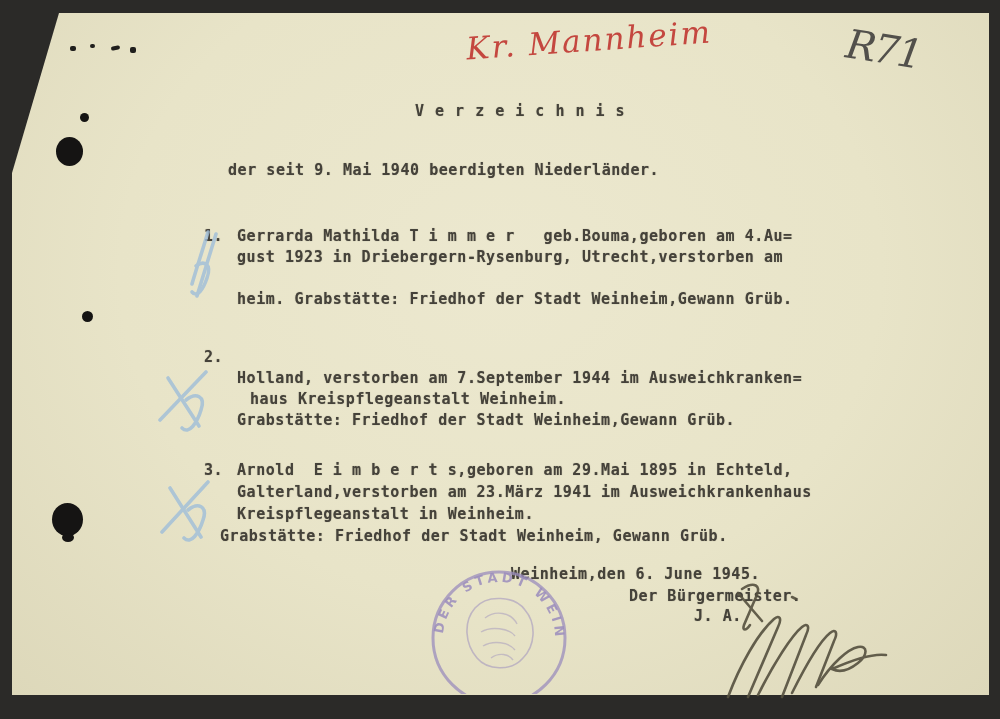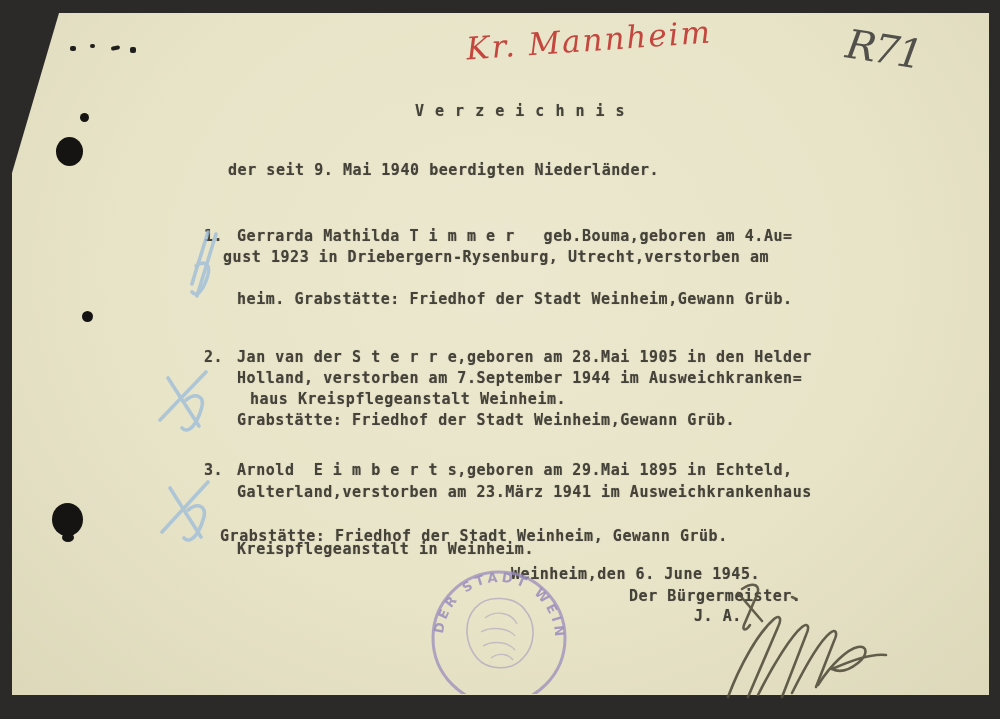--- a/index.html
+++ b/index.html
@@ -62,33 +62,32 @@
   <div class="speck" style="left:130px;top:47px;width:6px;height:6px;"></div>
 
   <div id="red-note">Kr. Mannheim</div>
   <div id="pencil-note">R71</div>
 
   <div class="t" style="left:415px;top:102px;letter-spacing:1px;">V e r z e i c h n i s</div>
   <div class="t" style="left:228px;top:161px;">der seit 9. Mai 1940 beerdigten Niederländer.</div>
 
   <div class="t" style="left:204px;top:227px;">1.</div>
   <div class="t" style="left:237px;top:227px;text-align:right;">Gerrarda Mathilda T i m m e r   geb.Bouma,geboren am 4.Au=</div>
-  <div class="t" style="left:223px;top:248px;">gust 1923 in Driebergern-Rysenburg, Utrecht,verstorben am</div>
+  <div class="t" style="left:237px;top:248px;">gust 1923 in Driebergern-Rysenburg, Utrecht,verstorben am</div>
   <div class="t" style="left:237px;top:290px;">heim. Grabstätte: Friedhof der Stadt Weinheim,Gewann Grüb.</div>
 
   <div class="t" style="left:204px;top:348px;">2.</div>
-  <div class="t" style="left:237px;top:348px;">Jan van der S t e r r e,geboren am 28.Mai 1905 in den Helder</div>
   <div class="t" style="left:237px;top:369px;">Holland, verstorben am 7.September 1944 im Ausweichkranken=</div>
   <div class="t" style="left:250px;top:390px;">haus Kreispflegeanstalt Weinheim.</div>
   <div class="t" style="left:237px;top:411px;">Grabstätte: Friedhof der Stadt Weinheim,Gewann Grüb.</div>
 
   <div class="t" style="left:204px;top:461px;">3.</div>
   <div class="t" style="left:237px;top:461px;">Arnold  E i m b e r t s,geboren am 29.Mai 1895 in Echteld,</div>
   <div class="t" style="left:237px;top:483px;">Galterland,verstorben am 23.März 1941 im Ausweichkrankenhaus</div>
-  <div class="t" style="left:237px;top:505px;margin-top:35px;">Kreispflegeanstalt in Weinheim.</div>
+  <div class="t" style="left:237px;top:505px;">Kreispflegeanstalt in Weinheim.</div>
   <div class="t" style="left:220px;top:527px;">Grabstätte: Friedhof der Stadt Weinheim, Gewann Grüb.</div>
 
   <div class="t" style="left:511px;top:565px;">Weinheim,den 6. June 1945.</div>
   <div class="t" style="left:629px;top:587px;">Der Bürgermeister.</div>
   <div class="t" style="left:694px;top:607px;">J. A.</div>
 
   <svg style="left:415px;top:566px;" width="168" height="128" viewBox="0 0 168 128">
     <g stroke="#9b8dbd" fill="none" opacity="0.75">
       <circle cx="84" cy="72" r="66" stroke-width="3"></circle>
       <path d="M60,42 C72,28 100,30 110,44 C122,58 120,80 108,92 C96,106 72,104 62,92 C50,78 48,56 60,42 Z" stroke-width="1.6" opacity="0.7"></path>

